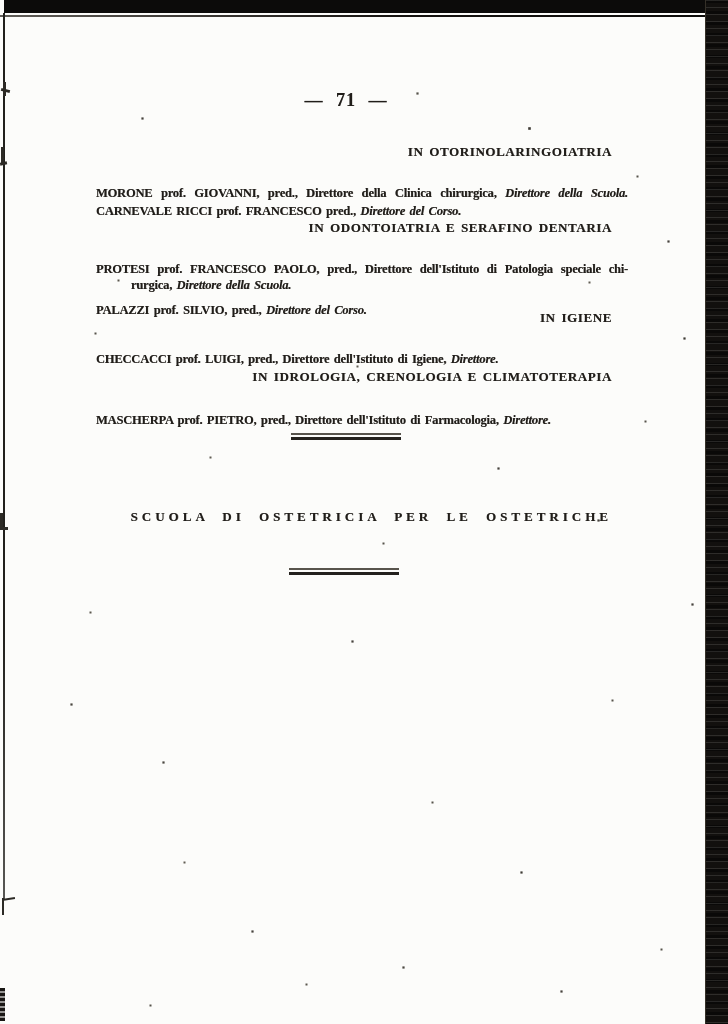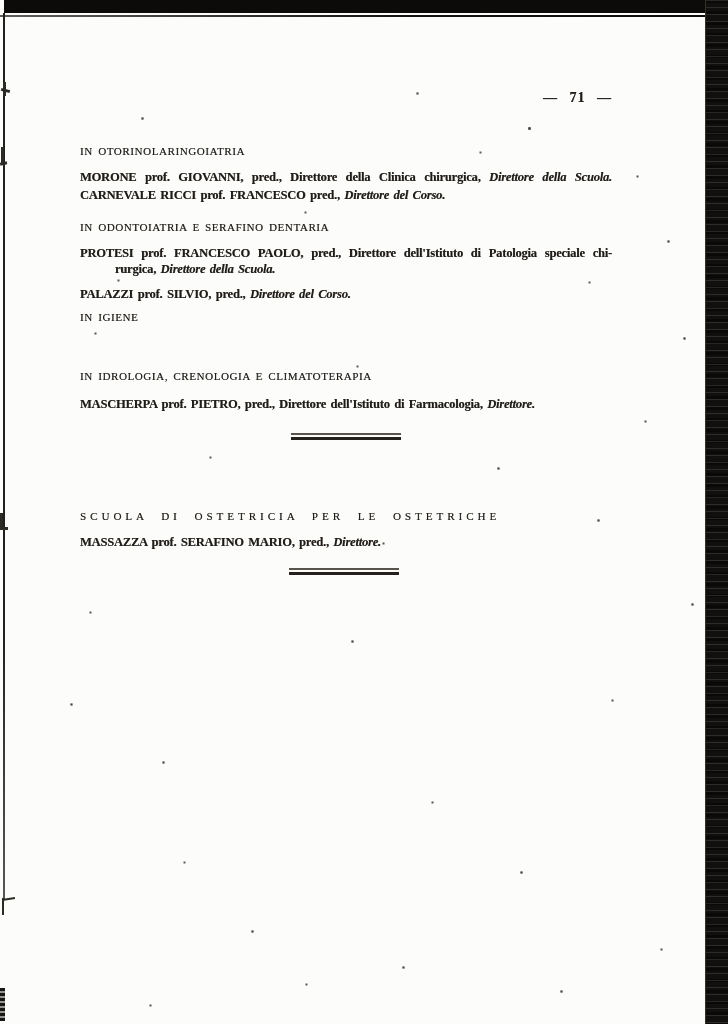--- a/index.html
+++ b/index.html
@@ -60,33 +60,33 @@
       163px 762px 0 0.6px #4a463f, 432px 802px 0 0.5px #55524a, 521px 872px 0 0.6px #3c3933,
       252px 931px 0 0.6px #45423c, 661px 949px 0 0.5px #55524a, 306px 984px 0 0.5px #5a564d,
       561px 991px 0 0.6px #45423c, 184px 862px 0 0.5px #605c53, 480px 152px 0 0.5px #605c53,
       403px 967px 0 0.6px #4a463f, 150px 1005px 0 0.5px #55524a, 692px 604px 0 0.6px #45423c,
       118px 280px 0 0.5px #5a564d, 589px 282px 0 0.5px #605c53;
   }
 
   
   .pagenum {
     position: absolute; left: 80px; top: 90px; width: 532px;
-    text-align: right; font-size: 14px; font-weight: 700;
+    text-align: center; font-size: 18px; font-weight: 700;
     letter-spacing: 1px; word-spacing: 7px;
     text-shadow: 0.3px 0 0 rgba(32,29,25,.55);
   }
   .heading {
     position: absolute; left: 80px; width: 532px;
-    text-align: left; font-size: 11px; font-weight: 400;
+    text-align: right; font-size: 13px; font-weight: 700;
     letter-spacing: 0.6px; word-spacing: 2px; line-height: 15px;
     text-shadow: 0.3px 0 0 rgba(32,29,25,.55);
   }
   .heading.wide { letter-spacing: 4px; word-spacing: 7px; }
   .line {
-    position: absolute; left: 80px; width: 532px; margin: 0;
+    position: absolute; left: 80px; width: 532px; margin: 16px;
     font-size: 12.5px; font-weight: 700; line-height: 15px;
     letter-spacing: -0.2px; word-spacing: 1.5px;
     text-shadow: 0.3px 0 0 rgba(32,29,25,.55);
     white-space: nowrap;
   }
   .line.jl { white-space: normal; text-align: justify; text-align-last: justify; }
   .line.cont { left: 115px; width: auto; }
   .role { font-style: italic; text-align: right; }
 
   .rule {
@@ -120,24 +120,24 @@
   <div class="heading" style="top:144px">IN OTORINOLARINGOIATRIA</div>
   <p class="line jl" style="top:170px"><span>MORONE prof. GIOVANNI, pred., Direttore della Clinica chirurgica, </span><span class="role">Direttore della Scuola.</span></p>
   <p class="line" style="top:188px"><span>CARNEVALE RICCI prof. FRANCESCO pred., </span><span class="role">Direttore del Corso.</span></p>
 
   <div class="heading" style="top:220px">IN ODONTOIATRIA E SERAFINO DENTARIA</div>
   <p class="line jl" style="top:246px"><span>PROTESI prof. FRANCESCO PAOLO, pred., Direttore dell'Istituto di Patologia speciale chi-</span></p>
   <p class="line cont" style="top:262px"><span>rurgica, </span><span class="role">Direttore della Scuola.</span></p>
   <p class="line" style="top:287px"><span>PALAZZI prof. SILVIO, pred., </span><span class="role">Direttore del Corso.</span></p>
 
   <div class="heading" style="top:310px">IN IGIENE</div>
+  <p class="line" style="top:336px"><span>CHECCACCI prof. LUIGI, pred., Direttore dell'Istituto di Igiene, </span><span class="role">Direttore.</span></p>
 
   <div class="heading" style="top:369px">IN IDROLOGIA, CRENOLOGIA E CLIMATOTERAPIA</div>
   <p class="line" style="top:397px"><span>MASCHERPA prof. PIETRO, pred., Direttore dell'Istituto di Farmacologia, </span><span class="role">Direttore.</span></p>
 
   <div class="rule" style="top:433px; left:291px"></div>
 
   <div class="heading wide" style="top:509px">SCUOLA DI OSTETRICIA PER LE OSTETRICHE</div>
-  <p class="line" style="top:535px"><span>MASSAZZA prof. SERAFINO MARIO, pred., </span><span class="role">Direttore.</span></p>
 
   <div class="rule" style="top:568px; left:289px"></div>
 
 </div>
 
 </body></html>

